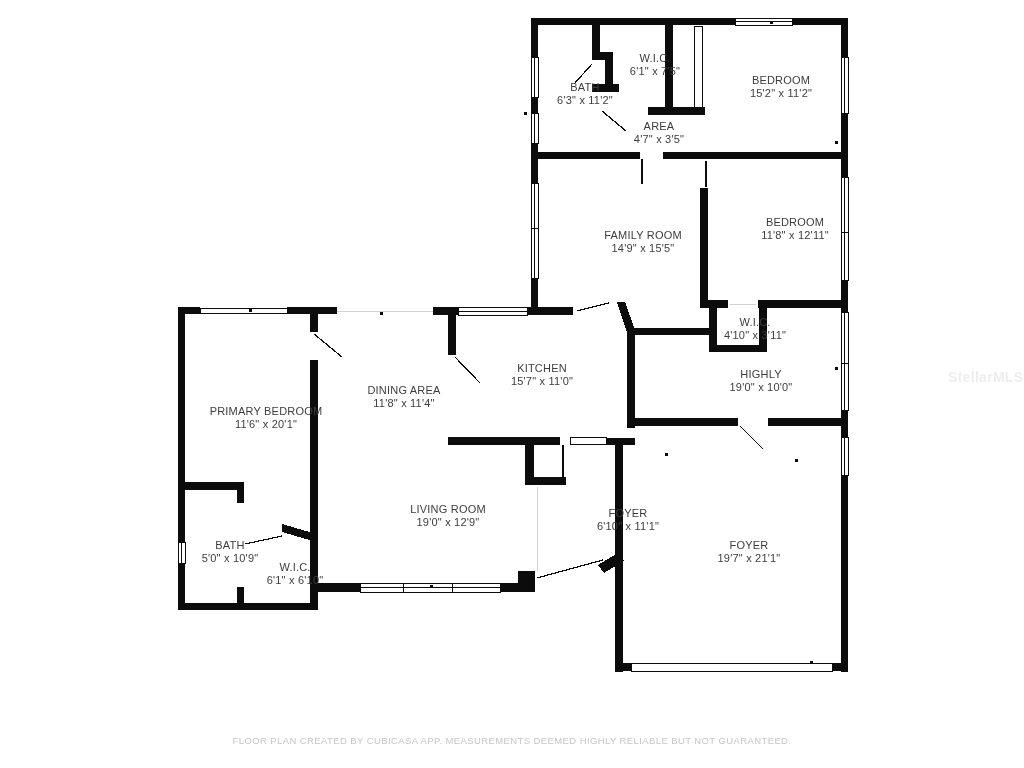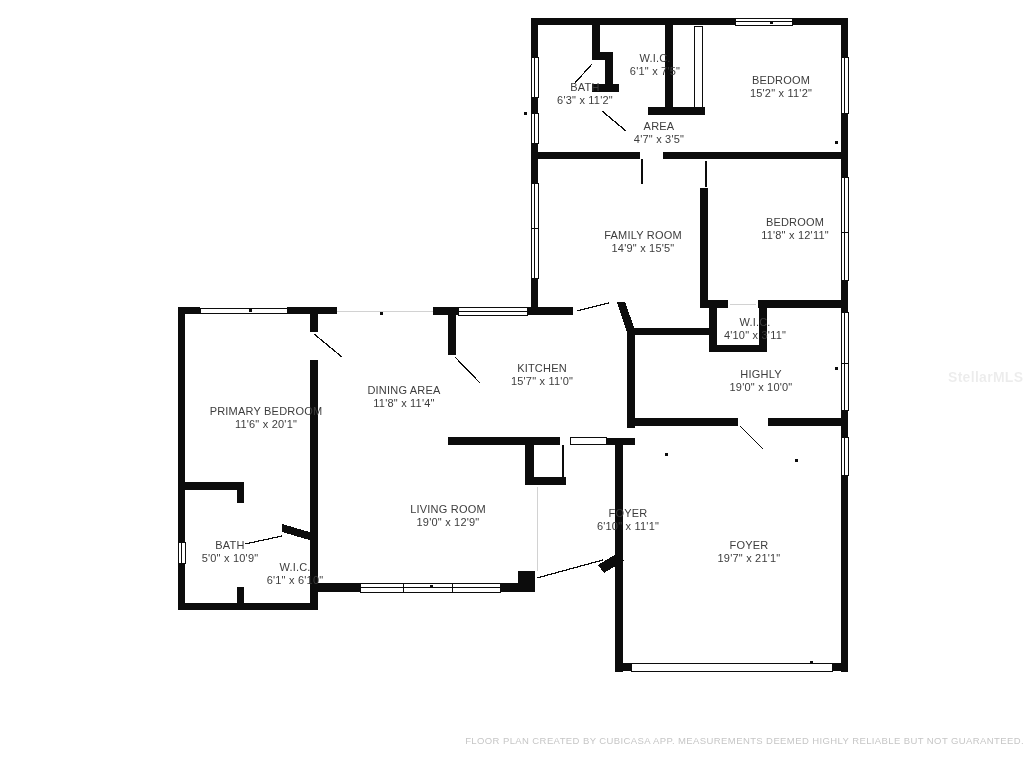--- a/index.html
+++ b/index.html
@@ -14,21 +14,21 @@
   .tl{stroke:var(--wall,#0c0c0c);stroke-width:1.2;fill:none;}
   .light{stroke:#d2d2d2;stroke-width:1;fill:none;}
   .dot{fill:var(--wall,#0c0c0c);}
   .room-label{
     position:absolute;transform:translateX(-50%);text-align:center;
     color:var(--label,#3d3d3d);font-size:11px;line-height:13px;
     letter-spacing:0.2px;white-space:nowrap;padding-left:36px;
   }
   .room-label .rname,.room-label .dims{display:block;}
   .footer{
-    position:absolute;left:0;right:0;top:735px;text-align:right;
+    position:absolute;left:0;right:0;top:735px;text-align:center;
     font-size:9.5px;letter-spacing:0.4px;color:var(--footer,#c6c6c6);
   }
   .watermark{
     position:absolute;left:948px;top:369px;font-size:14px;font-weight:bold;
     color:#000000;opacity:0.07;letter-spacing:0.3px;
   }
 </style>
 </head>
 <body>
 

